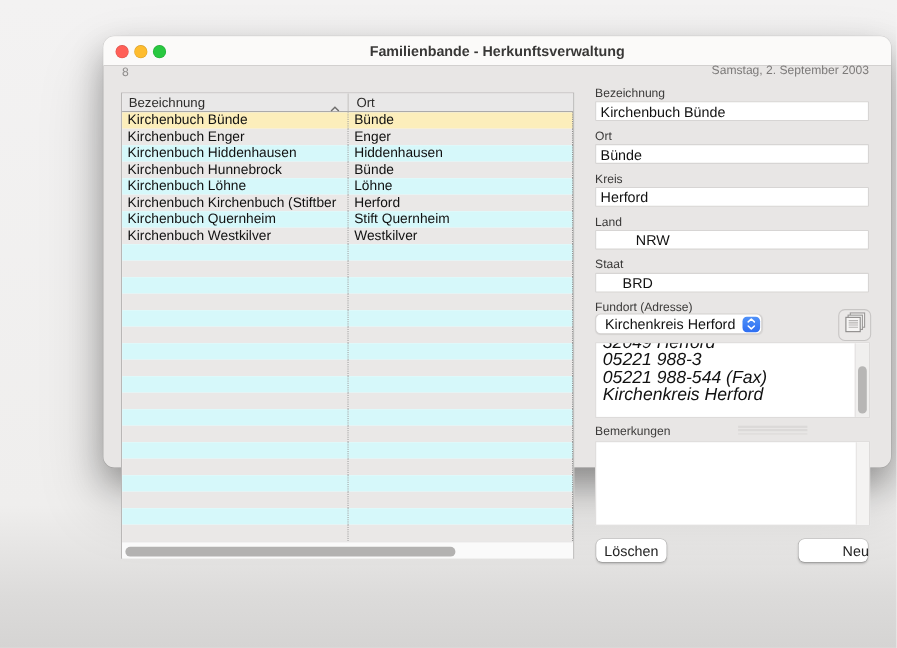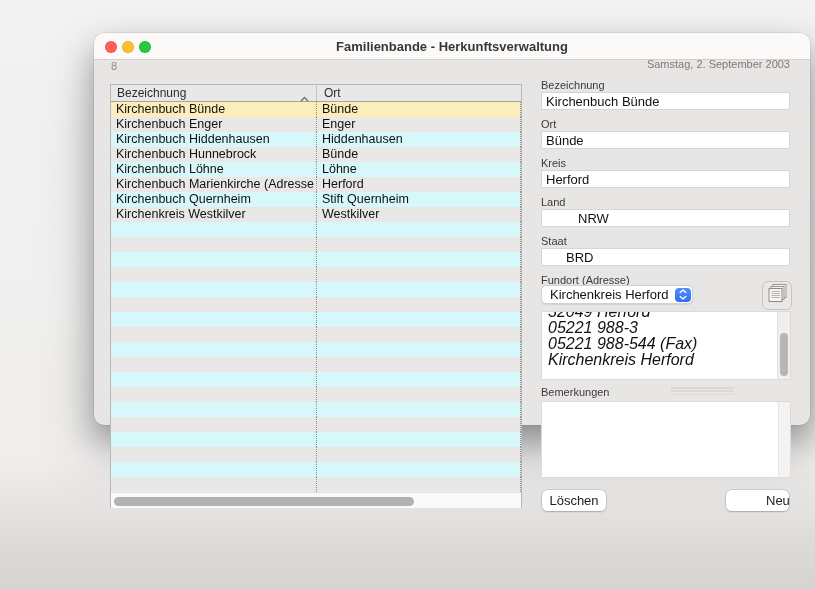--- a/index.html
+++ b/index.html
@@ -169,29 +169,29 @@
         </div>
         <div class="trow gray">
           <div class="cell c1">Kirchenbuch Hunnebrock</div>
           <div class="cell c2">Bünde</div>
         </div>
         <div class="trow cyan">
           <div class="cell c1">Kirchenbuch Löhne</div>
           <div class="cell c2">Löhne</div>
         </div>
         <div class="trow gray">
-          <div class="cell c1">Kirchenbuch Marienkirche (Adresse</div>
+          <div class="cell c1">Kirchenbuch Kirchenbuch (Stiftber</div>
           <div class="cell c2">Herford</div>
         </div>
         <div class="trow cyan">
           <div class="cell c1">Kirchenbuch Quernheim</div>
           <div class="cell c2">Stift Quernheim</div>
         </div>
         <div class="trow gray">
-          <div class="cell c1">Kirchenkreis Westkilver</div>
+          <div class="cell c1">Kirchenbuch Westkilver</div>
           <div class="cell c2">Westkilver</div>
         </div>
         <div class="trow cyan">
           <div class="cell c1"></div>
           <div class="cell c2"></div>
         </div>
         <div class="trow gray">
           <div class="cell c1"></div>
           <div class="cell c2"></div>
         </div>

